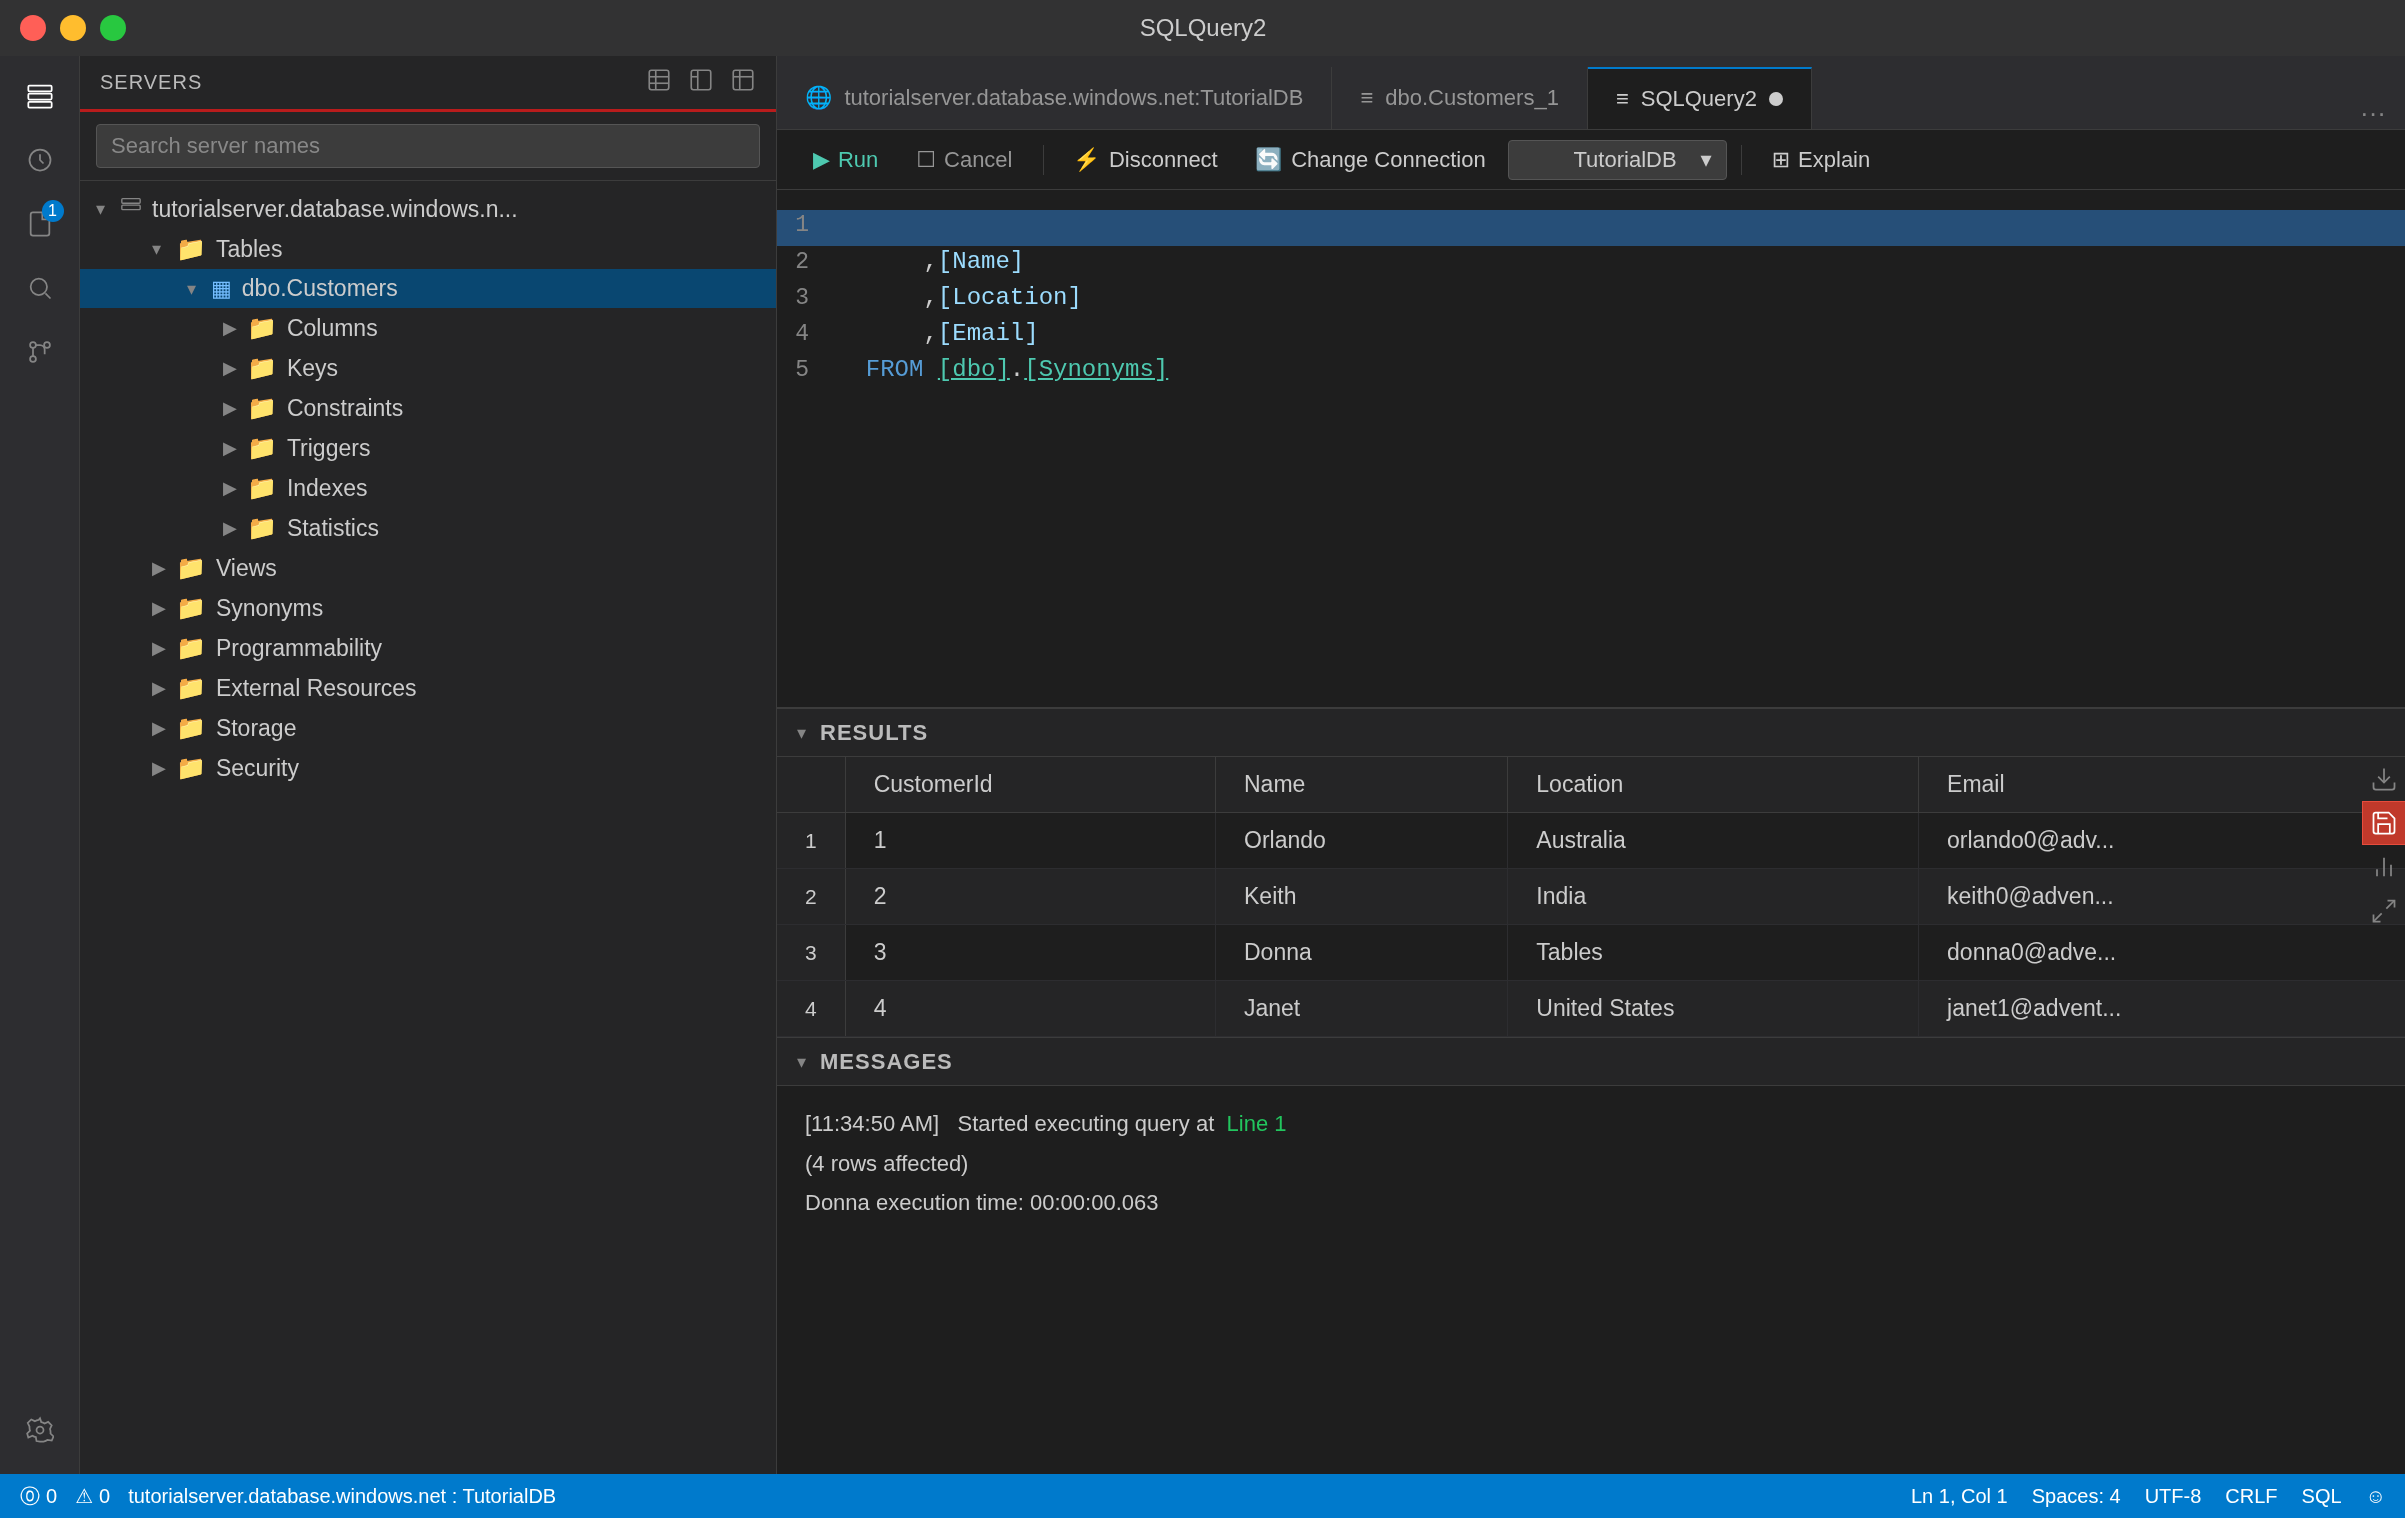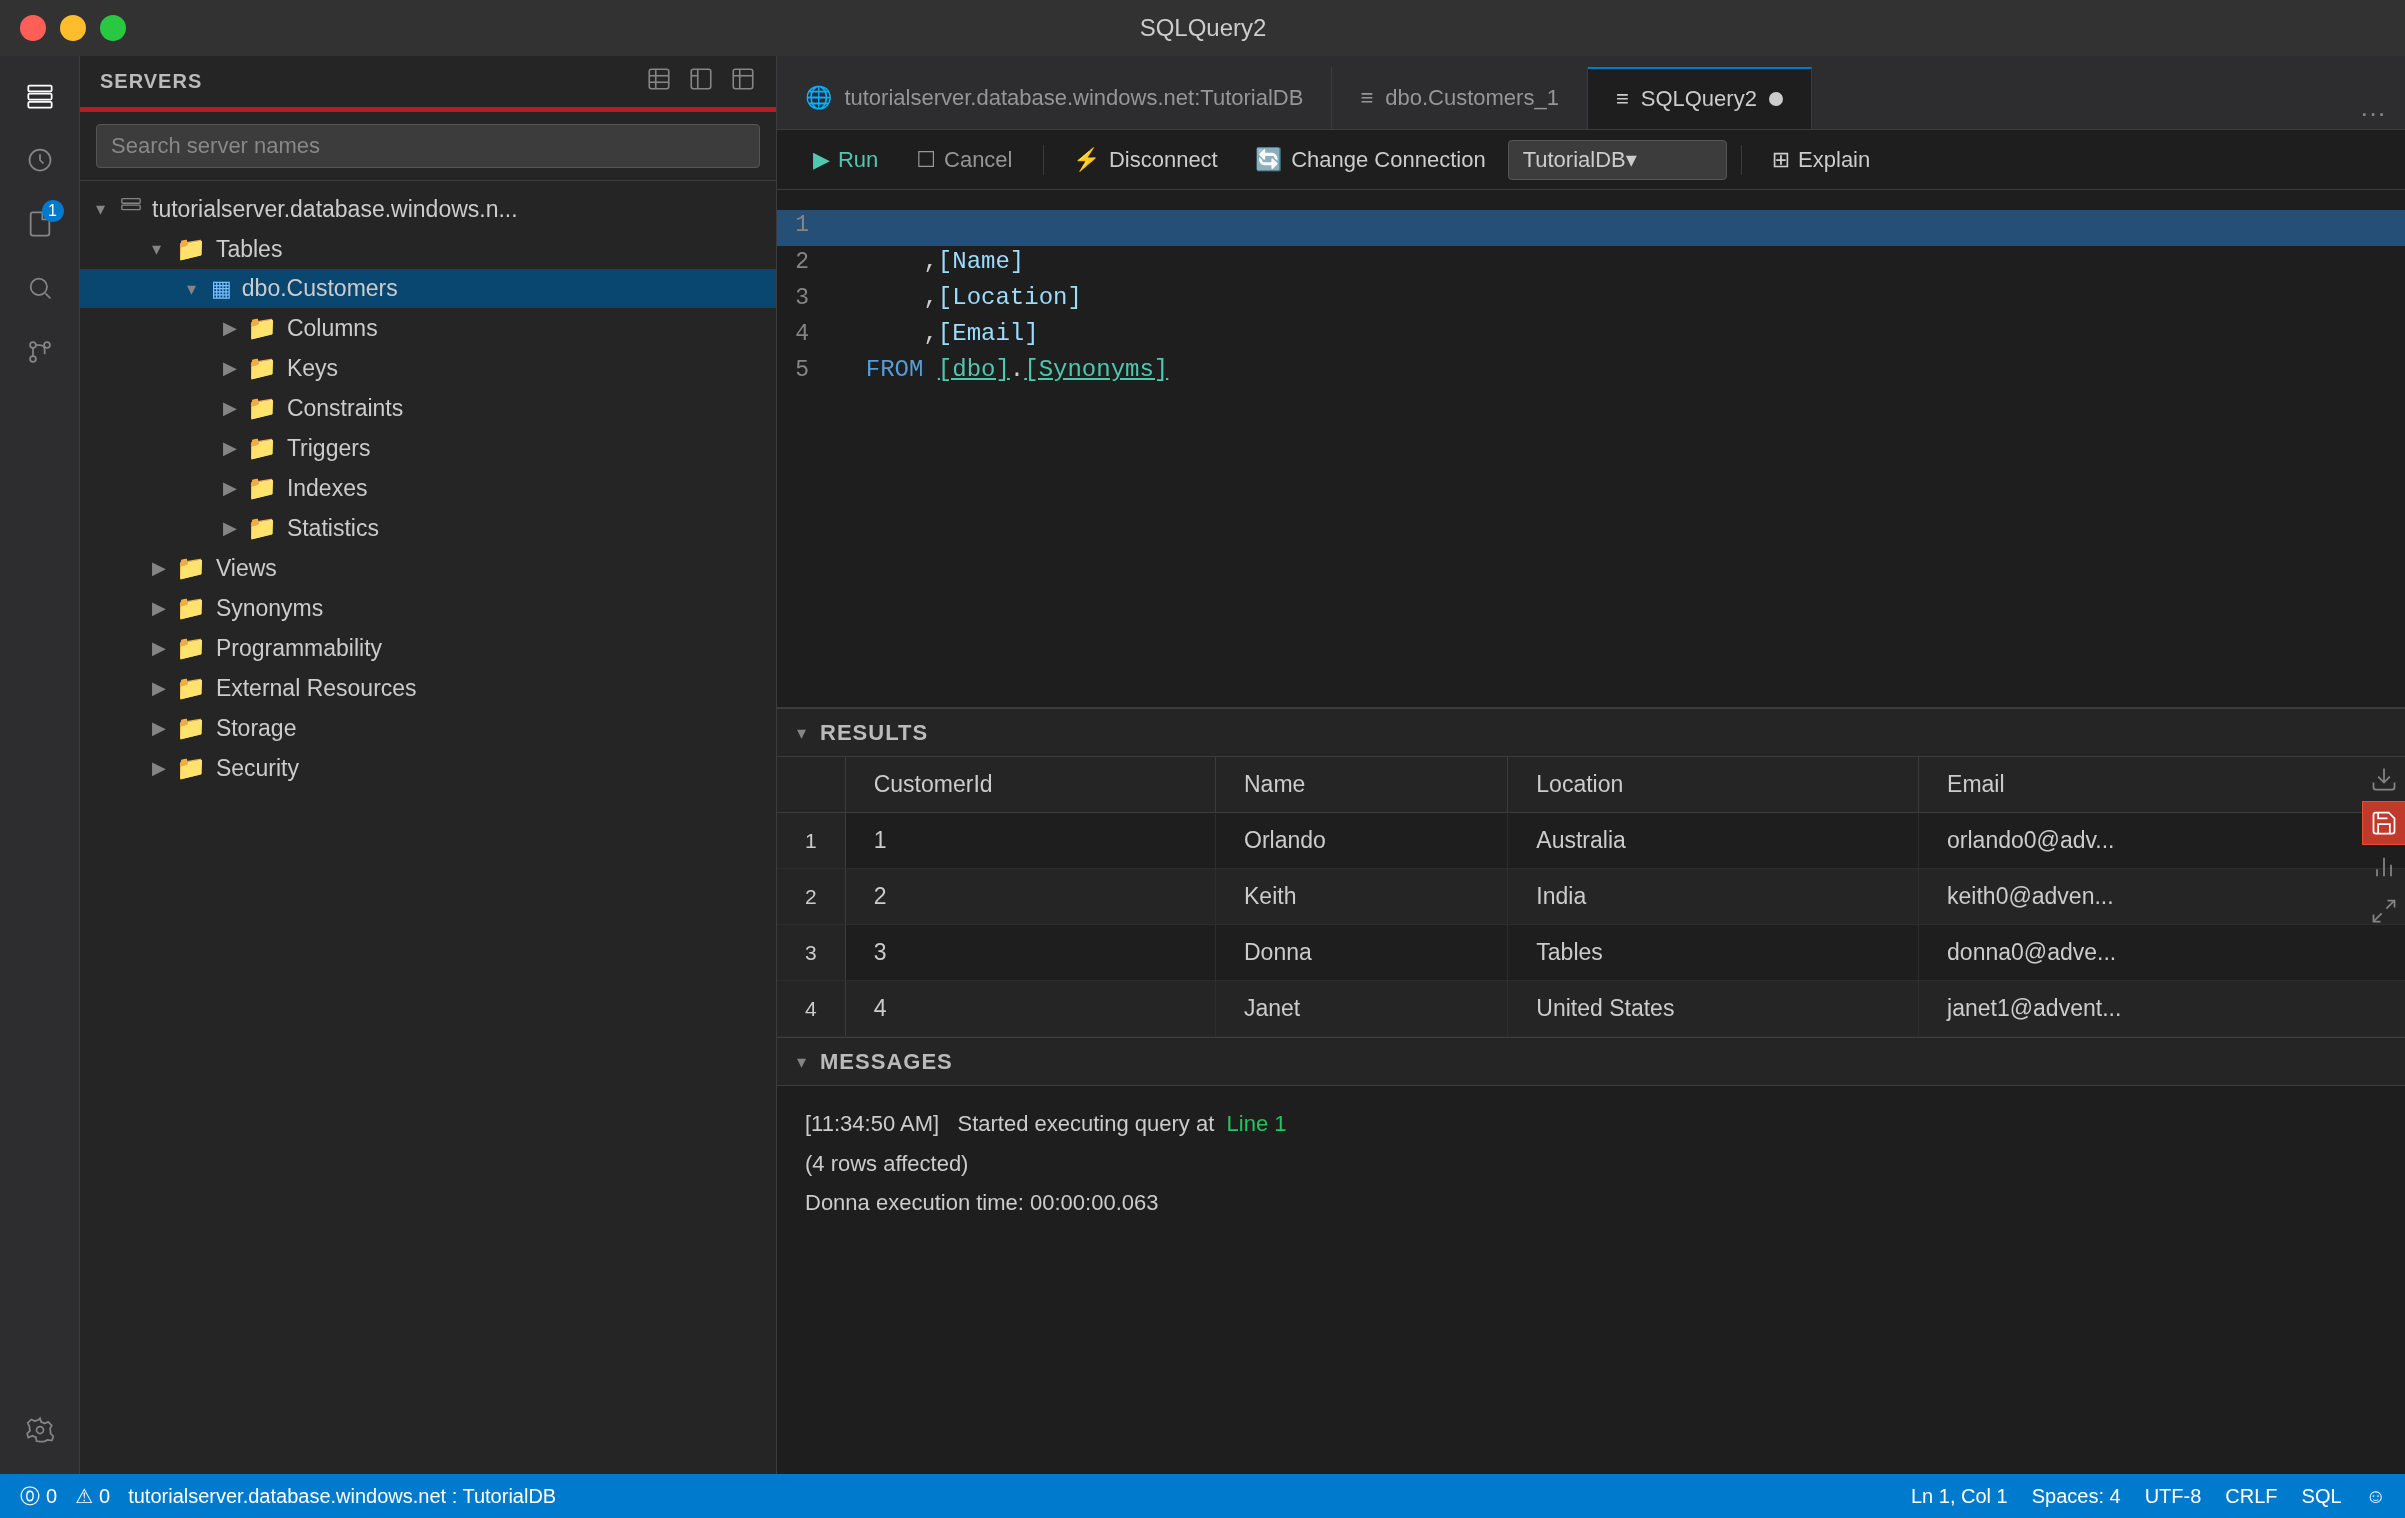--- a/index.html
+++ b/index.html
@@ -95,25 +95,25 @@
     .sidebar {
       width: 697px;
       background: #252526;
       display: flex;
       flex-direction: column;
       border-right: 1px solid #3c3c3c;
     }
     .sidebar-header {
       padding: 16px 20px;
       font-size: 20px;
-      font-weight: 700;
+      font-weight: 400;
       color: #bbbbbb;
       letter-spacing: 1px;
       text-transform: uppercase;
-      border-bottom: 5px solid #b91c1c;
+      border-bottom: 3px solid #b91c1c;
       height: 56px;
       display: flex;
       align-items: center;
       justify-content: space-between;
     }
     .sidebar-header-icons {
       display: flex;
       gap: 16px;
       color: #858585;
       font-size: 22px;
@@ -242,25 +242,26 @@
     .toolbar-btn.disconnect { color: #cccccc; }
     .toolbar-btn.change { color: #cccccc; }
     .toolbar-separator { width: 1px; height: 30px; background: #3c3c3c; margin: 0 8px; }
     .db-dropdown {
       display: flex;
       align-items: center;
       background: #3c3c3c;
       border: 1px solid #555;
       border-radius: 4px;
       padding: 6px 14px;
-      gap: 0;
+      gap: 24px;
       cursor: pointer;
       font-size: 22px;
       color: #cccccc;
       min-width: 219px;
+      justify-content: flex-end;
     }
     .explain-btn {
       display: flex;
       align-items: center;
       gap: 8px;
       padding: 6px 16px;
       font-size: 22px;
       color: #cccccc;
       cursor: pointer;
     }

